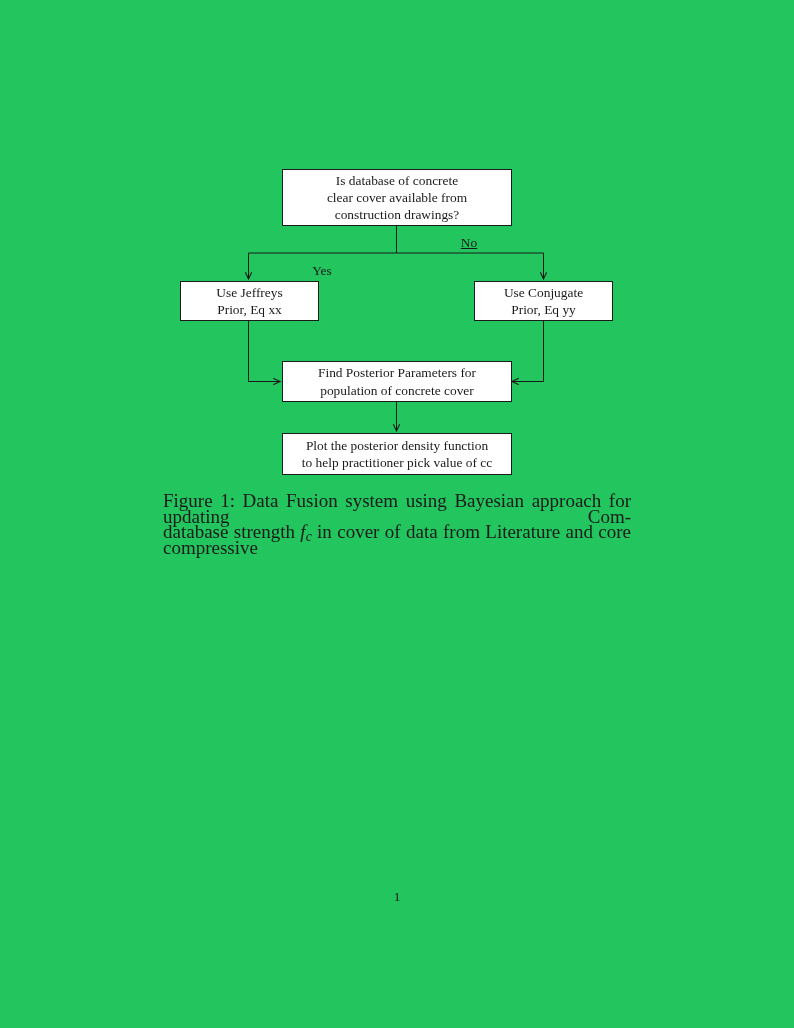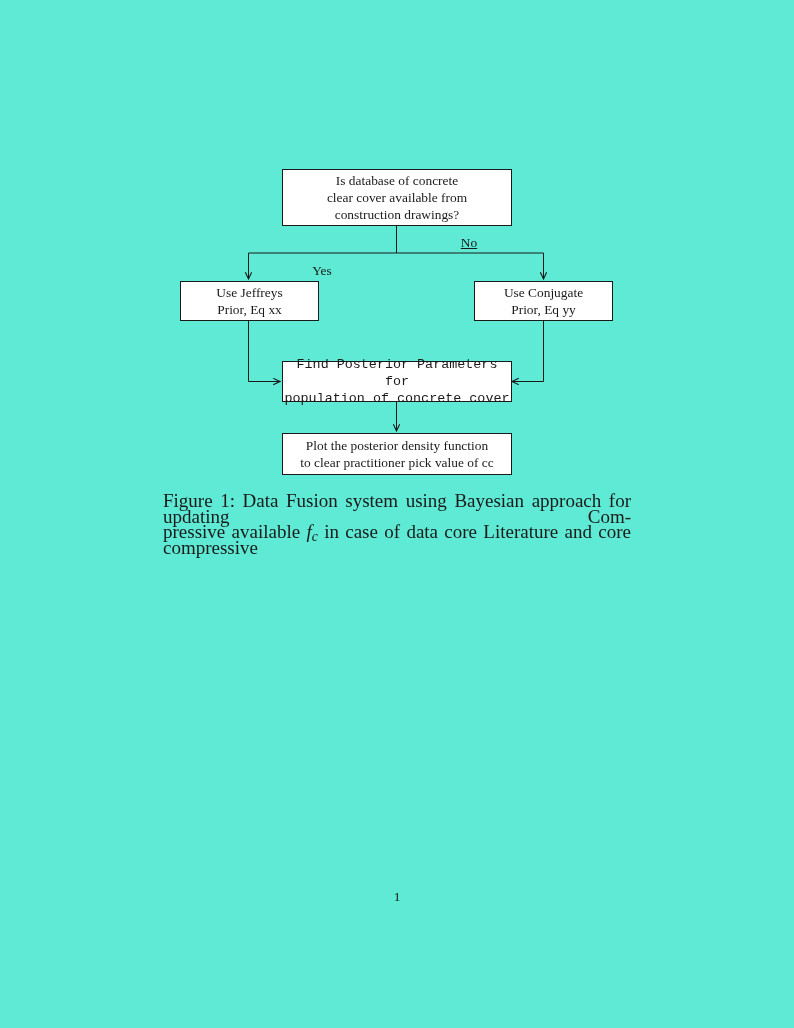--- a/index.html
+++ b/index.html
@@ -4,21 +4,21 @@
 <style>
   html, body {
     margin: 0;
     padding: 0;
     background: #ffffff;
   }
   .page {
     position: relative;
     width: 794px;
     height: 1028px;
-    background: #5eead4;
+    background: #22c55e;
     font-family: "Liberation Serif", "DejaVu Serif", serif;
     color: #1a1a1a;
     overflow: hidden;
   }
   .connectors {
     position: absolute;
     left: 0;
     top: 0;
     pointer-events: none;
   }
@@ -97,26 +97,26 @@
   <span class="edge-label" style="left:292px; top:235px;margin-top:28px;">Yes</span>
 
   <span class="edge-label" style="left:439px; top:235px;text-decoration:underline;">No</span>
 
   <div class="node" style="left:474px; top:281px; width:139px; height:40px;">Use Conjugate
 Prior, Eq yy</div>
 
   <div class="node" style="left:180px; top:281px; width:139px; height:40px;">Use Jeffreys
 Prior, Eq xx</div>
 
-  <div class="node" style="left:282px; top:361px; width:230px; height:41px;font-family:Liberation Mono, monospace;">Find Posterior Parameters for
+  <div class="node" style="left:282px; top:361px; width:230px; height:41px;">Find Posterior Parameters for
 population of concrete cover</div>
 
   <div class="node" style="left:282px; top:433px; width:230px; height:42px;">Plot the posterior density function
-to clear practitioner pick value of cc</div>
+to help practitioner pick value of cc</div>
 
   <div class="caption">
     <span class="cap-line cap-just">Figure 1: Data Fusion system using Bayesian approach for updating Com-</span>
-    <span class="cap-line cap-just"><span>pressive available</span> <span><span class="math-var">f</span><span class="math-sub">c</span></span> <span>in case of data core Literature and core compressive</span></span>
+    <span class="cap-line cap-just"><span>database strength</span> <span><span class="math-var">f</span><span class="math-sub">c</span></span> <span>in cover of data from Literature and core compressive</span></span>
   </div>
 
   <div class="pageno">1</div>
 
 </div>
 
 </body></html>

